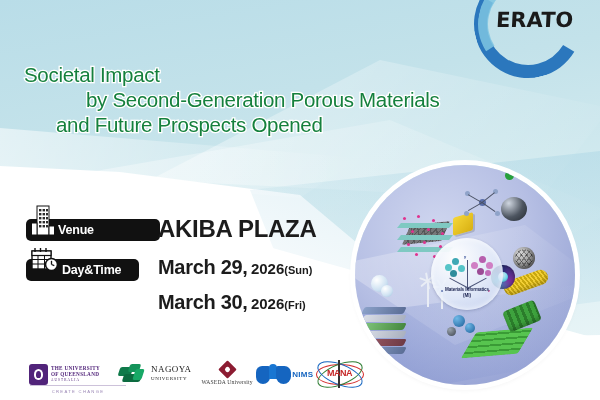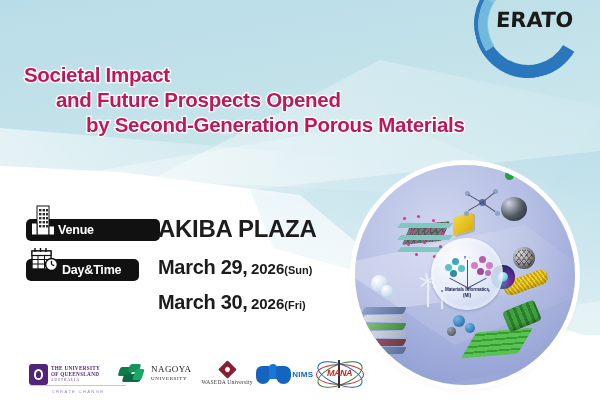--- a/index.html
+++ b/index.html
@@ -80,22 +80,22 @@
   
   .subtitle{
     position:absolute;left:21px;top:27px;
     font-size:17.5px;font-weight:bold;color:#2b2b2b;
     letter-spacing:-0.2px;white-space:nowrap;
   }
   .title-block{
     position:absolute;left:24px;top:62px;width:560px;
   }
   .title-line{
-    font-size:20.5px;font-weight:bold;
-    color:#be185d;
+    font-size:20.5px;font-weight:normal;
+    color:#15803d;
     letter-spacing:-0.3px;white-space:nowrap;
     line-height:25px;
     -webkit-text-stroke:2.6px #ffffff;
     paint-order:stroke fill;
     text-shadow:0 1px 0 rgba(255,255,255,.9);
   }
   .tl2{margin-left:32px;}
   .tl3{margin-left:62px;}
 
   
@@ -253,21 +253,21 @@
   .wu-dia:after{content:"";position:absolute;left:4px;top:4px;width:5px;height:5px;background:#fff;
      border-radius:50%;}
   .wu-txt{color:#3a3a3a;font-size:5.6px;font-family:"Liberation Serif",serif;letter-spacing:.2px;}
 
   .nims{width:58px;align-items:center;}
   .nims-mark{width:36px;height:20px;position:relative;}
   .nims-mark i{position:absolute;background:#1565c0;display:block;}
   .nims-txt{color:#1565c0;font-size:8px;font-weight:bold;letter-spacing:.3px;margin-top:1px;
      font-family:"Liberation Sans",sans-serif;}
 
-  .mana{width:56px;position:relative;height:30px;font-style:italic;}
+  .mana{width:56px;position:relative;height:30px;}
   .mana-e{position:absolute;width:46px;height:19px;border-radius:50%;left:3px;top:5px;}
   .mana-txt{position:absolute;left:0;top:9px;width:52px;text-align:center;
      font-size:9px;font-weight:bold;color:#c62828;letter-spacing:-0.5px;
      font-family:"Liberation Sans",sans-serif;}
   .mana-bar{position:absolute;left:25px;top:1px;width:1.6px;height:28px;background:#333;}
 </style>
 </head>
 <body>
 
 <div id="poster">
@@ -281,22 +281,22 @@
 
   <div class="erato-logo">
     <div class="erato-ring"></div>
     <div class="erato-ring2"></div>
     <div class="erato-word">ERATO</div>
   </div>
 
 
   <div class="title-block">
     <div class="title-line tl1">Societal Impact</div>
+    <div class="title-line tl3">by Second-Generation Porous  Materials</div>
     <div class="title-line tl2">and Future Prospects Opened</div>
-    <div class="title-line tl3">by Second-Generation Porous  Materials</div>
   </div>
 
   <div class="badge badge-venue">
     <span style="width:22px;display:inline-block"></span>
     <span class="badge-label">Venue</span>
   </div>
   <svg class="icon-building" viewBox="0 0 26 32">
     <rect x="7" y="1" width="12" height="29" fill="#fff" stroke="#111" stroke-width="1"></rect>
     <g fill="#2b2b2b">
       <rect x="9" y="4" width="2.4" height="2.4"></rect>

